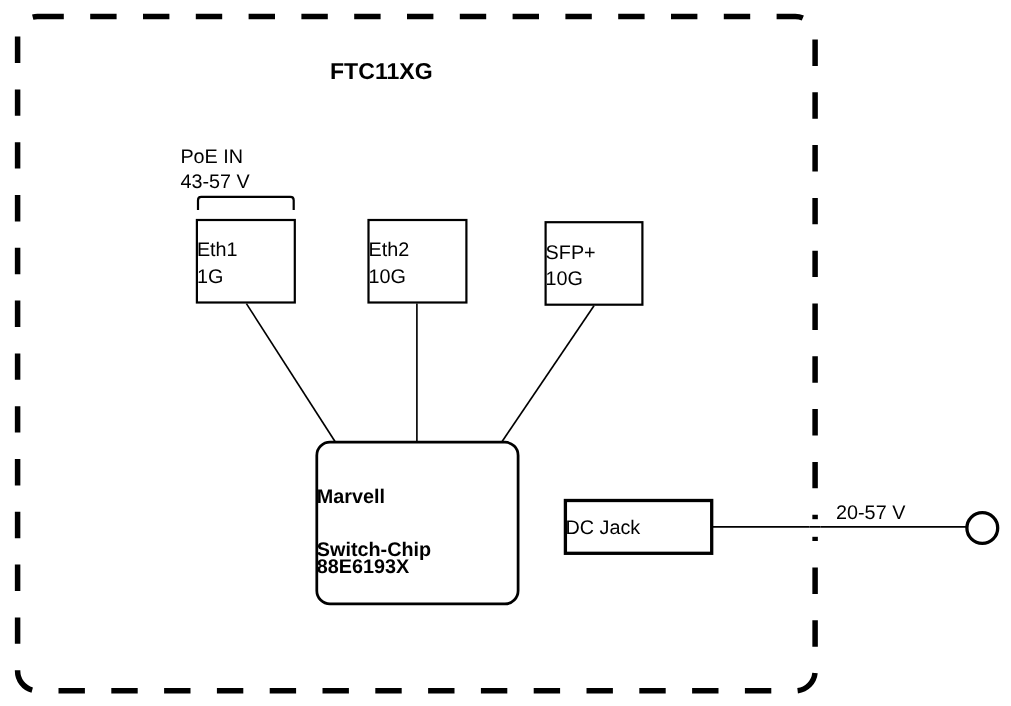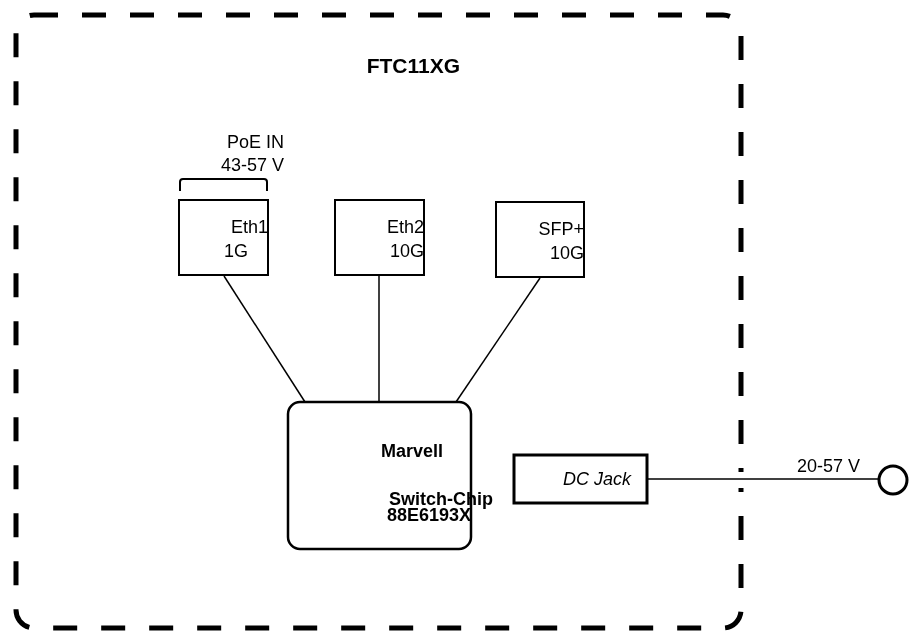--- a/index.html
+++ b/index.html
@@ -1,18 +1,18 @@
 <!DOCTYPE html>
 <html><head>
 <meta charset="utf-8">
 <style>
   html, body { margin: 0; padding: 0; background: #ffffff; }
   body { width: 919px; height: 642px; position: relative; overflow: hidden; font-family: "Liberation Sans", sans-serif; }
   svg { position: absolute; left: 0; top: 0; }
-  .lbl { position: absolute; text-align: right; color: #000; font-size: 18px; line-height: 22px; white-space: pre-line; }
+  .lbl { position: absolute; text-align: left; color: #000; font-size: 18px; line-height: 22px; white-space: pre-line; }
   .bold { font-weight: bold; }
 </style>
 </head>
 <body>
 
 <svg width="919" height="642" viewBox="0 0 919 642">
 
   <rect x="16" y="15" width="725" height="613" rx="18" ry="18" fill="none" stroke="#000" stroke-width="5" stroke-dasharray="24 24"></rect>
 
   <path d="M180 191 L180 182 Q180 179 183 179 L264 179 Q267 179 267 182 L267 191" fill="none" stroke="#000" stroke-width="2"></path>
@@ -45,14 +45,14 @@
 <div class="lbl" style="left:335px; top:216px; width:89px;">Eth2</div>
 <div class="lbl" style="left:335px; top:240px; width:89px;">10G</div>
 
 <div class="lbl" style="left:496px; top:218px; width:88px;">SFP+</div>
 <div class="lbl" style="left:496px; top:242px; width:88px;">10G</div>
 
 <div class="lbl bold" style="left:288px; top:440px; width:155px;">Marvell</div>
 <div class="lbl bold" style="left:288px; top:464px; width:183px;margin-top:40px;">88E6193X</div>
 <div class="lbl bold" style="left:288px; top:488px; width:205px;">Switch-Chip</div>
 
-<div class="lbl" style="left:514px; top:468px; width:117px;font-style:italic;">DC Jack</div>
+<div class="lbl" style="left:514px; top:468px; width:117px;">DC Jack</div>
 <div class="lbl" style="left:760px; top:455px; width:100px;">20-57 V</div>
 
 </body></html>

